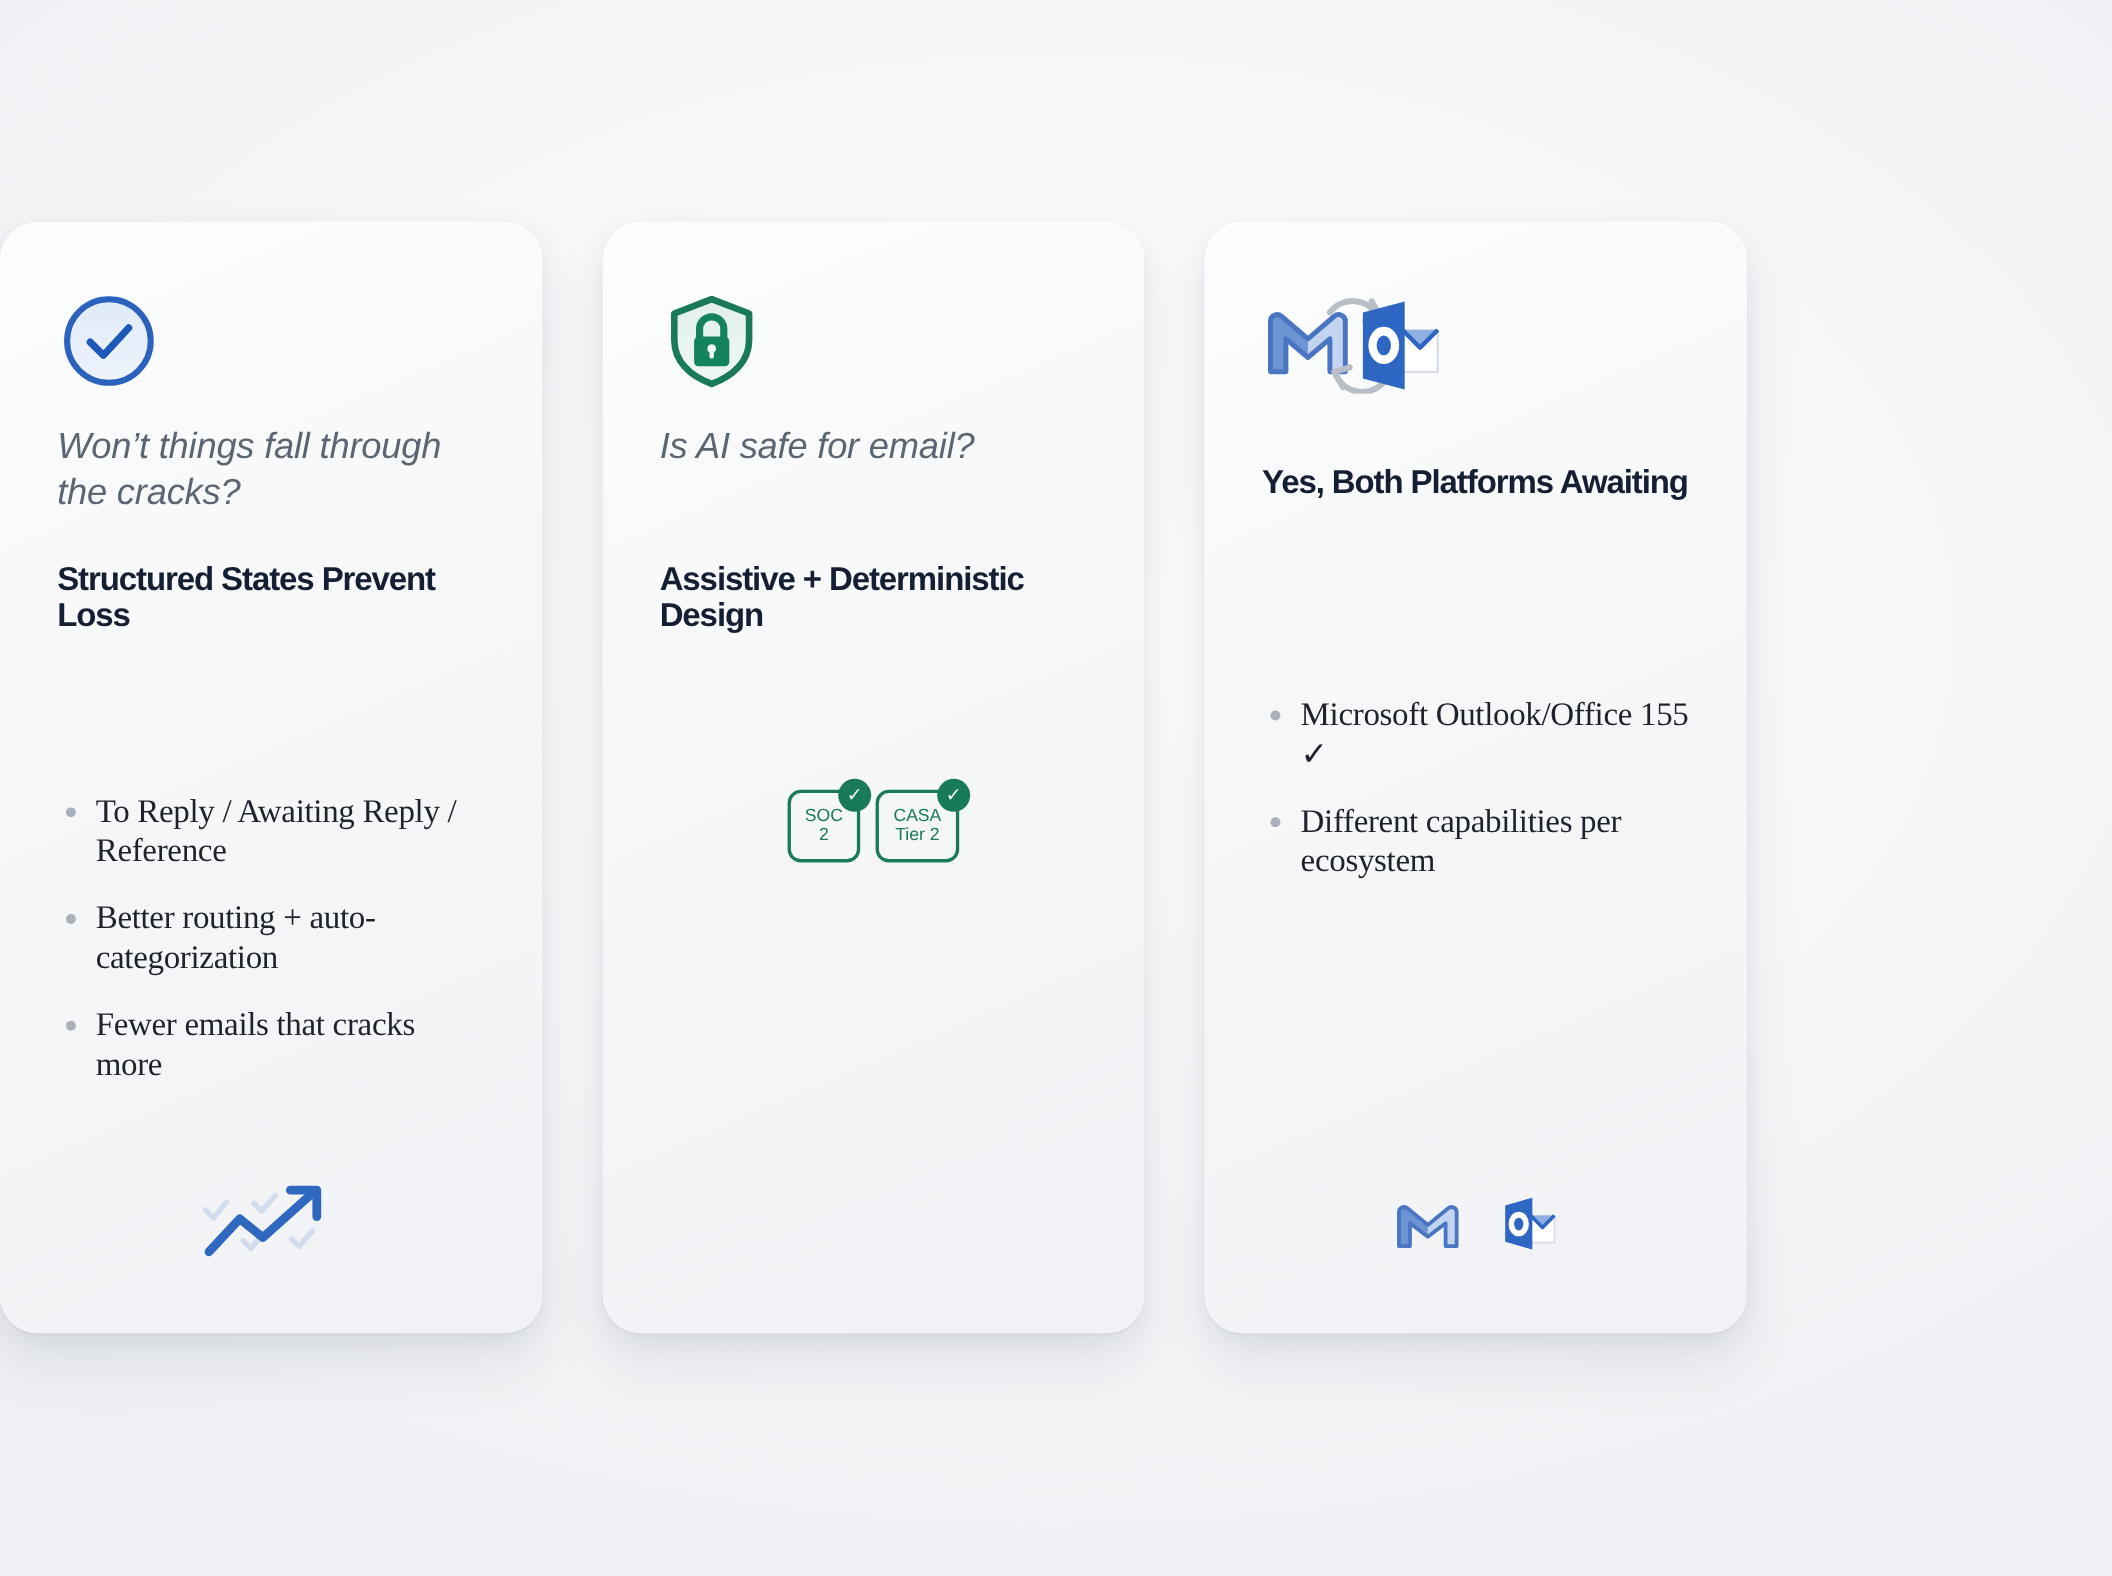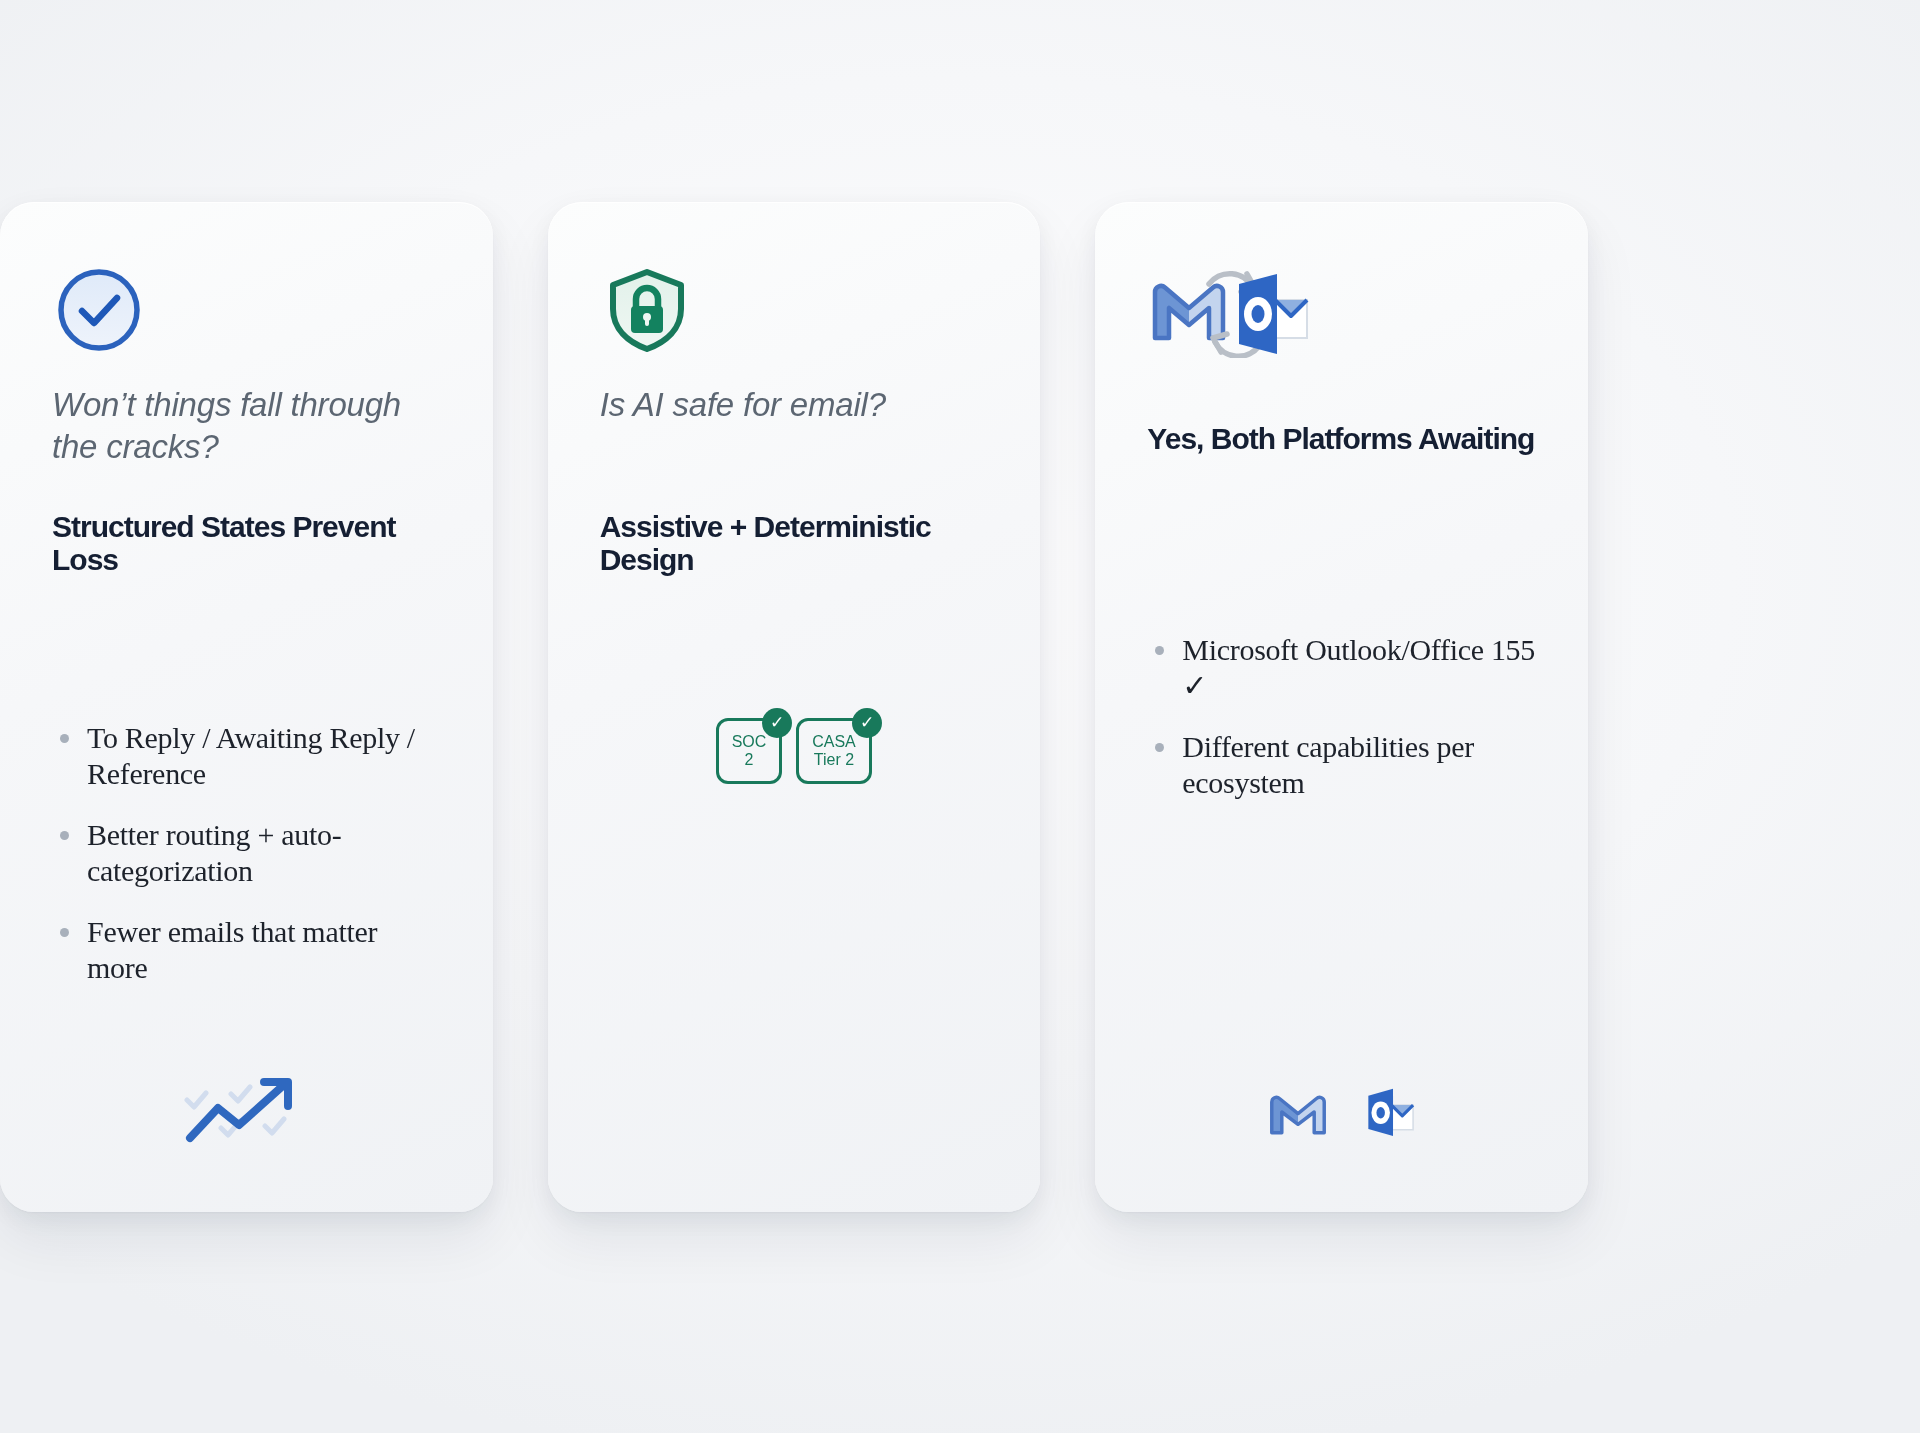--- a/index.html
+++ b/index.html
@@ -174,21 +174,21 @@
           <path d="M30 48 L42 60 L65 35" fill="none" stroke="#1e58b8" stroke-width="6.5" stroke-linecap="round" stroke-linejoin="round"></path>
         </svg>
       </div>
 
       <div class="question">Won’t things fall through the cracks?</div>
       <div class="headline">Structured States Prevent Loss</div>
 
       <ul class="bullets">
         <li class="bullet">To Reply / Awaiting Reply / Reference</li>
         <li class="bullet">Better routing + auto-categorization</li>
-        <li class="bullet">Fewer emails that matter more</li>
+        <li class="bullet">Fewer emails that cracks more</li>
       </ul>
 
       <div class="card-footer">
         <svg width="130" height="84" viewBox="0 0 130 84">
           <g stroke="#b8cbe8" stroke-width="5" fill="none" stroke-linecap="round" stroke-linejoin="round" opacity="0.55">
             <path d="M6 30 L13 37 L25 23"></path>
             <path d="M50 24 L57 31 L69 17"></path>
             <path d="M40 58 L47 65 L59 51"></path>
             <path d="M84 56 L91 63 L103 49"></path>
           </g>

